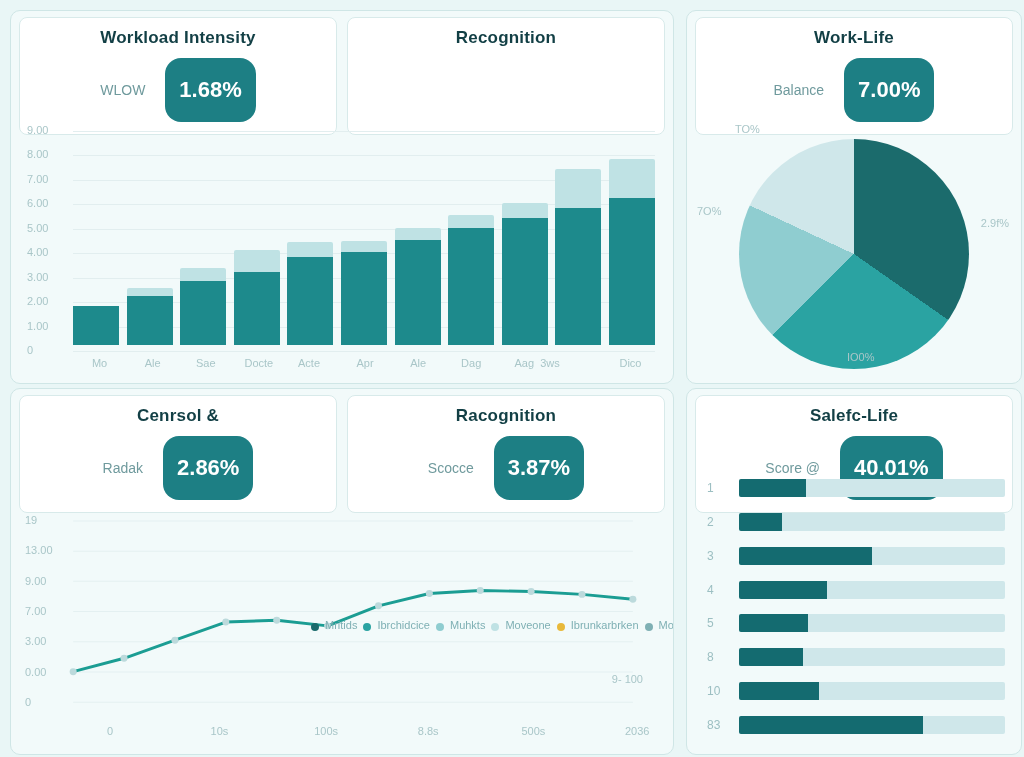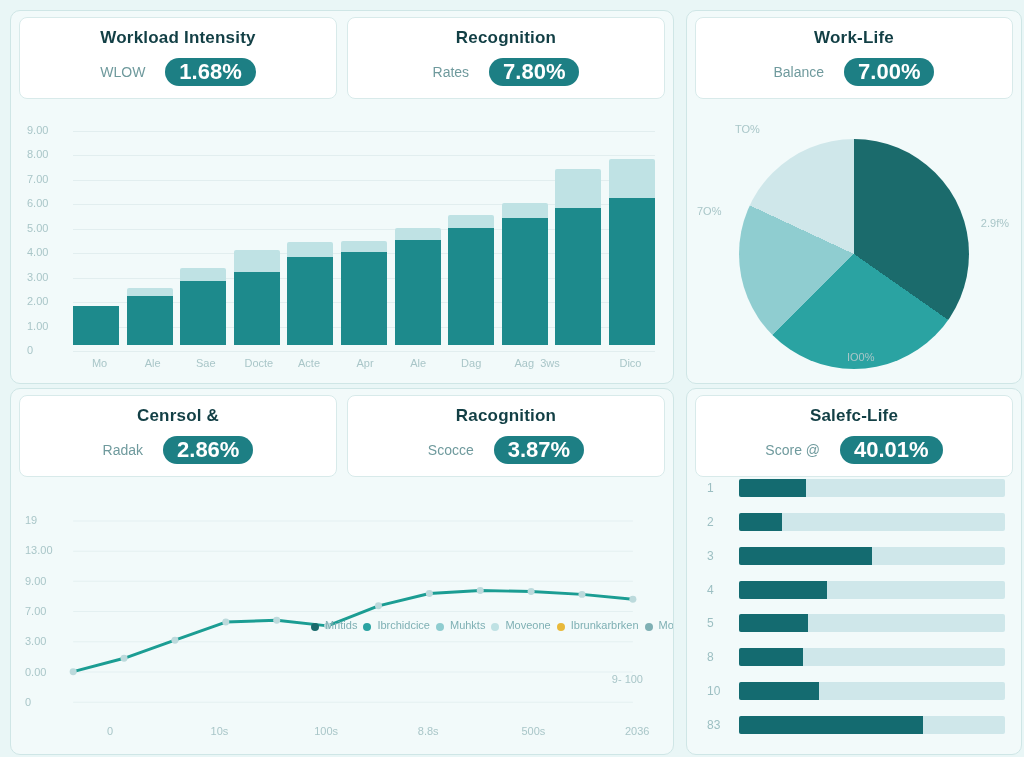--- a/index.html
+++ b/index.html
@@ -69,21 +69,21 @@
   .kpi-sub {
     font-size: 14px;
     color: #6f9a9d;
     white-space: nowrap;
   }
   .kpi-value {
     background: #1d7f84;
     color: #ffffff;
     font-size: 22px;
     font-weight: bold;
-    padding: 1px 14px;
+    padding: 19px 14px;
     border-radius: 16px;
     white-space: nowrap;
   }
   .kpi-card.single { max-width: 100%; }
 
   
   .chart-area {
     position: relative;
     box-sizing: border-box;
   }
@@ -216,24 +216,20 @@
     <div class="kpi-row">
       <div class="kpi-card">
         <div class="kpi-title">Workload Intensity</div>
         <div class="kpi-body">
           <span class="kpi-sub">WLOW</span>
           <span class="kpi-value">1.68%</span>
         </div>
       </div>
       <div class="kpi-card">
         <div class="kpi-title">Recognition</div>
-        <div class="kpi-body">
-          <span class="kpi-sub">Rates</span>
-          <span class="kpi-value">7.80%</span>
-        </div>
       </div>
     </div>
 
     <div class="chart-area" id="bar-chart-area" style="position:absolute; left:0; right:0; top:112px; bottom:4px;">
 
     <div class="gridline" style="top: 8px; left: 62px; right: 18px;"></div>
         <div class="axis-label" style="left: 16px; top: 1px;">9.00</div>
         <div class="gridline" style="top: 32.4444px; left: 62px; right: 18px;"></div>
         <div class="axis-label" style="left: 16px; top: 25.4444px;">8.00</div>
         <div class="gridline" style="top: 56.8889px; left: 62px; right: 18px;"></div>

